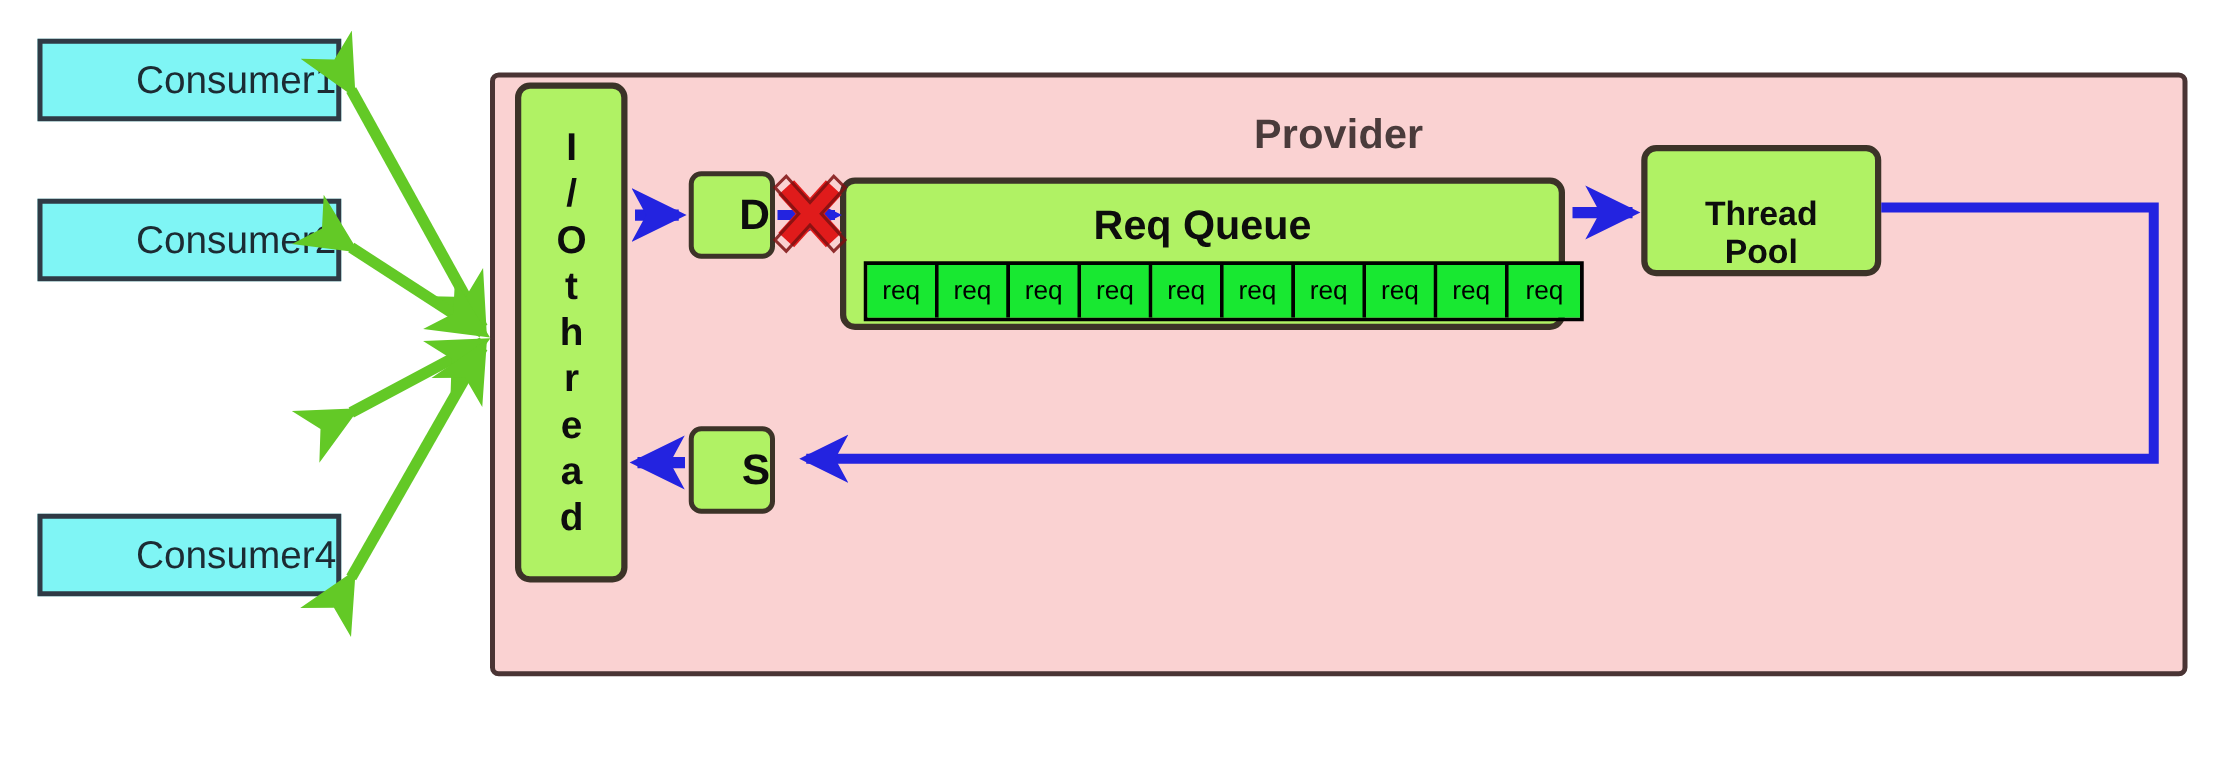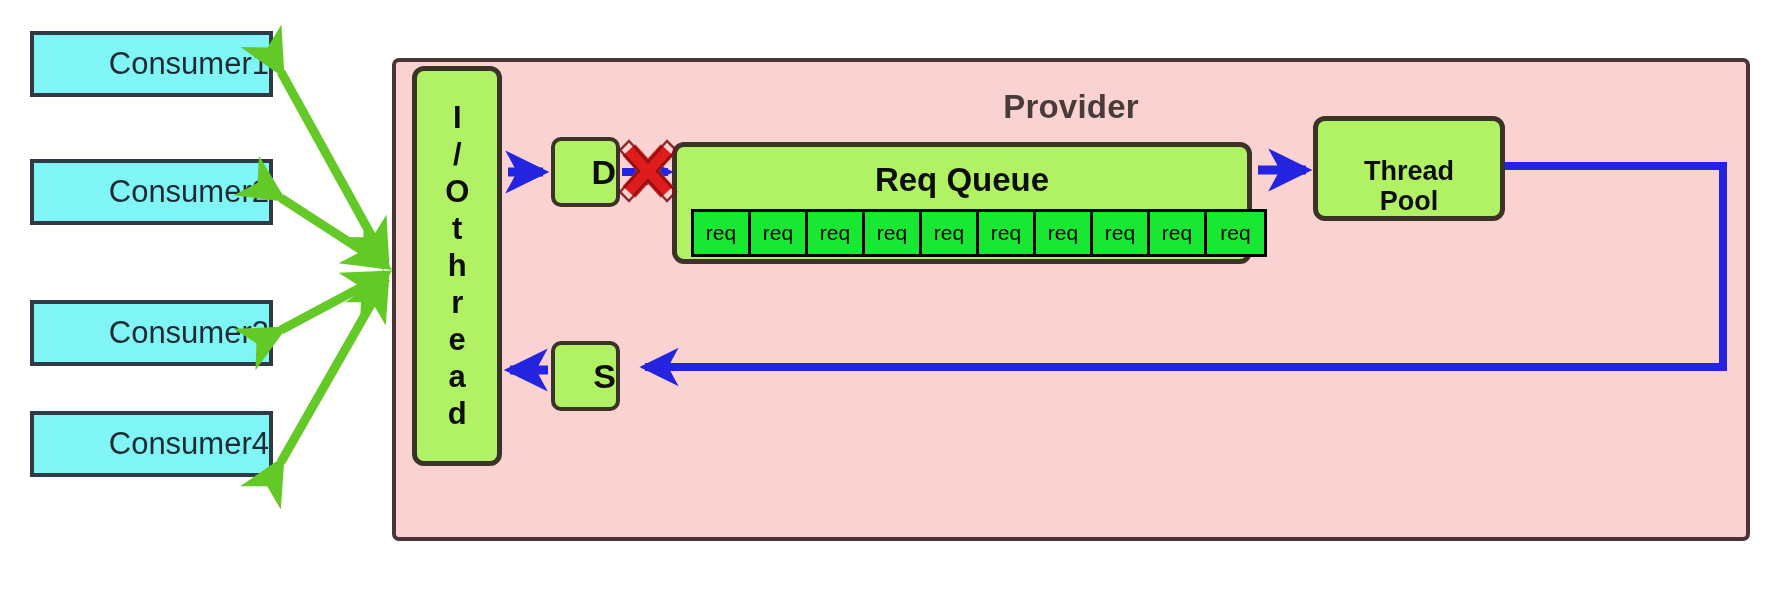--- a/index.html
+++ b/index.html
@@ -54,23 +54,20 @@
 </head>
 <body>
 
 <div id="stage">
 
   <div class="box consumer" style="left:30px;top:31px;width:243px;height:66px;">
     <span>Consumer1</span>
   </div>
   <div class="box consumer" style="left:30px;top:159px;width:243px;height:66px;">
     <span>Consumer2</span>
-  </div>
-  <div class="box consumer" style="left:30px;top:300px;width:243px;height:66px;">
-    <span>Consumer3</span>
   </div>
   <div class="box consumer" style="left:30px;top:411px;width:243px;height:66px;">
     <span>Consumer4</span>
   </div>
 
   <div class="box provider" style="left:392px;top:24px;width:1358px;height:483px;display:block;margin-top:34px;">
     <div class="provider-title">Provider</div>
   </div>
 
   <div class="box gnode iothread" style="left:412px;top:66px;width:90px;height:400px;">

